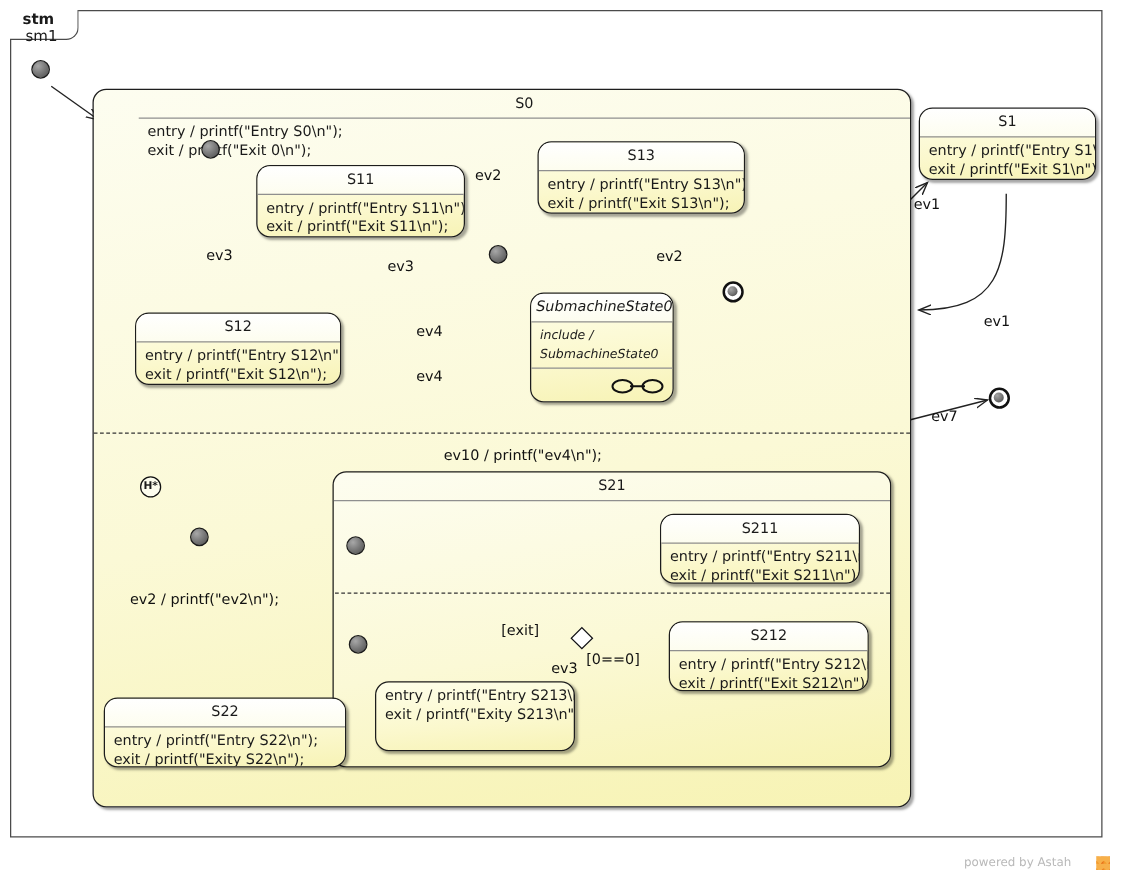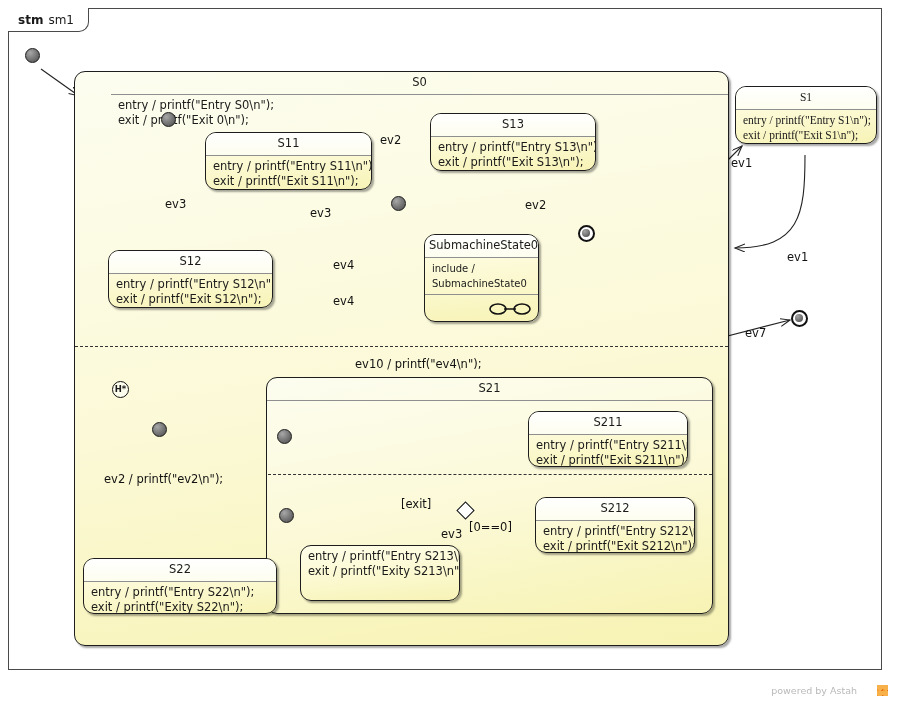--- a/index.html
+++ b/index.html
@@ -41,20 +41,21 @@
     display: flex;
     align-items: center;
     background: #ffffff;
     border-right: 1px solid #4a4a4a;
     border-bottom: 1px solid #4a4a4a;
     box-sizing: border-box;
     font-size: 12px;
     border-bottom-right-radius: 10px;
     z-index: 6;
     white-space: nowrap;
+    flex-direction: column;
   }
   .frame-tab .kw { font-weight: bold; margin-right: 5px; }
 
   
   .state {
     position: absolute;
     box-sizing: border-box;
     border: 1.6px solid #1d1d1d;
     border-radius: 11px;
     background: linear-gradient(175deg, #fefee9 0%, #fbf8cd 60%, #f7f3b6 100%);
@@ -247,21 +248,21 @@
   </svg>
 
   <div class="state composite" style="left:74px; top:71px; width:655px; height:575px;padding-left:36px;">
     <div class="title">S0</div>
     <div class="body"><span>entry / printf("Entry S0\n");</span>
 <span>exit / printf("Exit 0\n");</span></div>
   </div>
 
   <div class="region-divider" style="left:75px; top:346px; width:653px;"></div>
 
-  <div class="state" style="left:735px; top:86px; width:142px; height:58px;font-family:Liberation Serif, serif;">
+  <div class="state" style="left:735px; top:86px; width:142px; height:58px;">
     <div class="title">S1</div>
     <div class="body"><span>entry / printf("Entry S1\n");</span>
 <span>exit / printf("Exit S1\n");</span></div>
   </div>
 
   <div class="state" style="left:205px; top:132px; width:167px; height:58px;">
     <div class="title">S11</div>
     <div class="body"><span>entry / printf("Entry S11\n");</span>
 <span>exit / printf("Exit S11\n");</span></div>
   </div>
@@ -271,21 +272,21 @@
     <div class="body"><span>entry / printf("Entry S13\n");</span>
 <span>exit / printf("Exit S13\n");</span></div>
   </div>
 
   <div class="state" style="left:108px; top:250px; width:165px; height:58px;">
     <div class="title">S12</div>
     <div class="body"><span>entry / printf("Entry S12\n");</span>
 <span>exit / printf("Exit S12\n");</span></div>
   </div>
 
-  <div class="state" style="left:424px; top:234px; width:115px; height:88px;">
+  <div class="state" style="left:424px; top:234px; width:115px; height:88px;font-style:italic;">
     <div class="title">SubmachineState0</div>
     <div class="compartment"><span>include /</span>
 <span>SubmachineState0</span></div>
     <div class="body" style="height:28px;"></div>
     <svg class="submachine-icon" style="right:6px; bottom:5px;" viewBox="0 0 44 14">
       <line x1="16" y1="7" x2="28" y2="7" stroke="#111" stroke-width="1.6"></line>
       <ellipse cx="10" cy="7" rx="8" ry="5" fill="none" stroke="#111" stroke-width="1.6"></ellipse>
       <ellipse cx="34" cy="7" rx="8" ry="5" fill="none" stroke="#111" stroke-width="1.6"></ellipse>
     </svg>
   </div>

